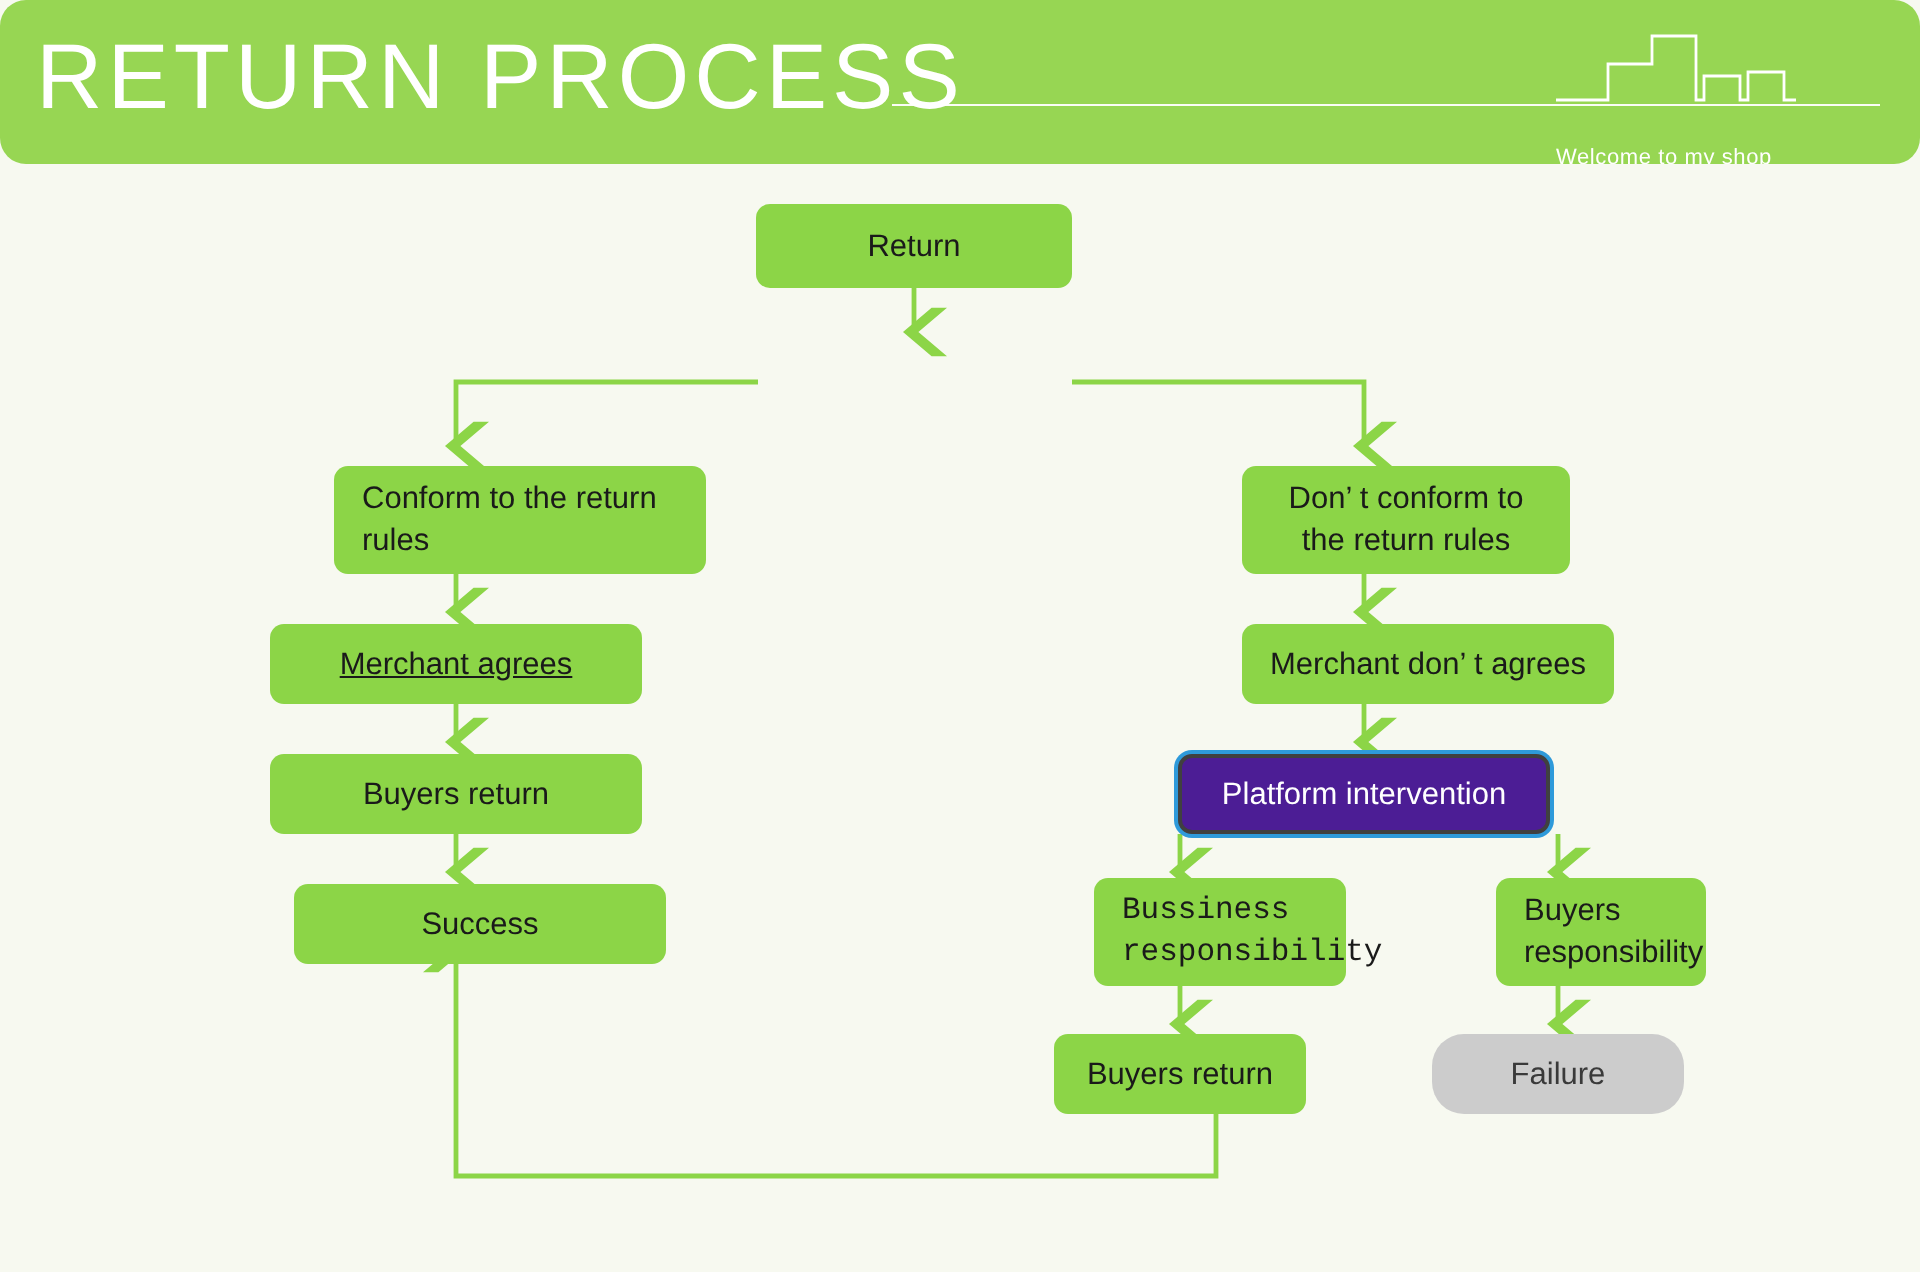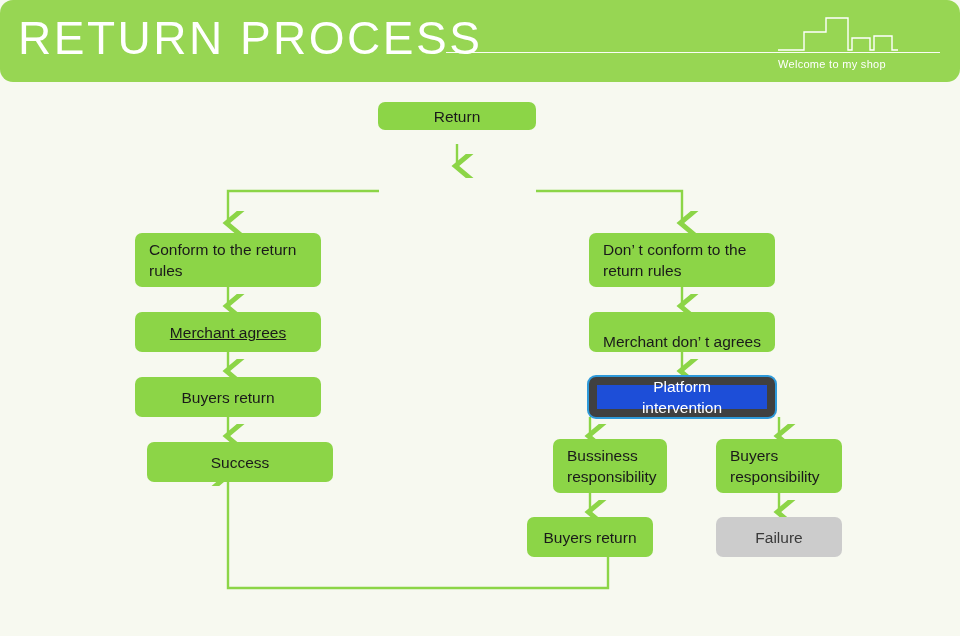--- a/index.html
+++ b/index.html
@@ -51,21 +51,21 @@
   .skyline {
     position: absolute;
     left: 778px;
     top: 16px;
     width: 120px;
     height: 38px;
   }
   .header-tagline {
     position: absolute;
     left: 778px;
-    top: 58px;
+    top: 73px;
     width: 160px;
     font-size: 11px;
     color: #ffffff;
     letter-spacing: .3px;
     white-space: nowrap;
   }
 
   
   .canvas {
     position: absolute;
@@ -95,29 +95,31 @@
     align-items: center;
     padding: 0 14px;
   }
   .node.center {
     justify-content: center;
     text-align: center;
   }
   .node.left-align {
     justify-content: flex-start;
     text-align: left;
+    margin-left: 32px;
   }
   .node.gray {
     background: #cccccc;
     color: #3a3a3a;
+    border-radius: 16px;
   }
   .node.blue {
-    background: #1d4ed8;
+    background: #4c1d95;
     color: #ffffff;
-    border: 8px solid #404040;
+    border: 2px solid #404040;
     box-shadow: 0 0 0 2px #2e9ada;
     border-radius: 7px;
   }
   .node-label {
     display: block;
     width: 100%;
   }
 </style>
 </head>
 <body>
@@ -160,58 +162,58 @@
       <line x1="779" y1="335" x2="779" y2="354" marker-end="url(#gArrow)"></line>
 
       <line x1="590" y1="411" x2="590" y2="430" marker-end="url(#gArrow)"></line>
 
       <line x1="779" y1="411" x2="779" y2="430" marker-end="url(#gArrow)"></line>
 
       <path d="M608,475 L608,506 L228,506 L228,392" marker-end="url(#gArrow)"></path>
     </g>
   </svg>
 
-  <div class="node center" style="left:378px; top:20px; width:158px; height:28px;">
+  <div class="node center" style="left:378px; top:20px; width:158px; height:42px;">
     <span class="node-label">Return</span>
   </div>
 
 
   <div class="node left-align" style="left:135px; top:151px; width:186px; height:54px;">
     <span class="node-label">Conform to the return rules</span>
   </div>
 
   <div class="node center" style="left:135px; top:230px; width:186px; height:40px;text-decoration:underline;">
     <span class="node-label">Merchant agrees</span>
   </div>
 
   <div class="node center" style="left:135px; top:295px; width:186px; height:40px;">
     <span class="node-label">Buyers return</span>
   </div>
 
   <div class="node center" style="left:147px; top:360px; width:186px; height:40px;">
     <span class="node-label">Success</span>
   </div>
 
-  <div class="node left-align" style="left:589px; top:151px; width:186px; height:54px;">
+  <div class="node left-align" style="left:589px; top:151px; width:164px; height:54px;text-align:center;">
     <span class="node-label">Don’ t conform to the return rules</span>
   </div>
 
-  <div class="node left-align" style="left:589px; top:230px; width:186px; height:40px;align-items:flex-end;">
+  <div class="node left-align" style="left:589px; top:230px; width:186px; height:40px;">
     <span class="node-label">Merchant don’ t agrees</span>
   </div>
 
   <div class="node center blue" style="left:589px; top:295px; width:186px; height:40px;">
     <span class="node-label">Platform intervention</span>
   </div>
 
-  <div class="node left-align" style="left:553px; top:357px; width:114px; height:54px;">
+  <div class="node left-align" style="left:515px; top:357px; width:126px; height:54px;font-family:Liberation Mono, monospace;">
     <span class="node-label">Bussiness responsibility</span>
   </div>
 
-  <div class="node left-align" style="left:716px; top:357px; width:126px; height:54px;">
+  <div class="node left-align" style="left:716px; top:357px; width:105px; height:54px;">
     <span class="node-label">Buyers responsibility</span>
   </div>
 
   <div class="node center" style="left:527px; top:435px; width:126px; height:40px;">
     <span class="node-label">Buyers return</span>
   </div>
 
   <div class="node center gray" style="left:716px; top:435px; width:126px; height:40px;">
     <span class="node-label">Failure</span>
   </div>

